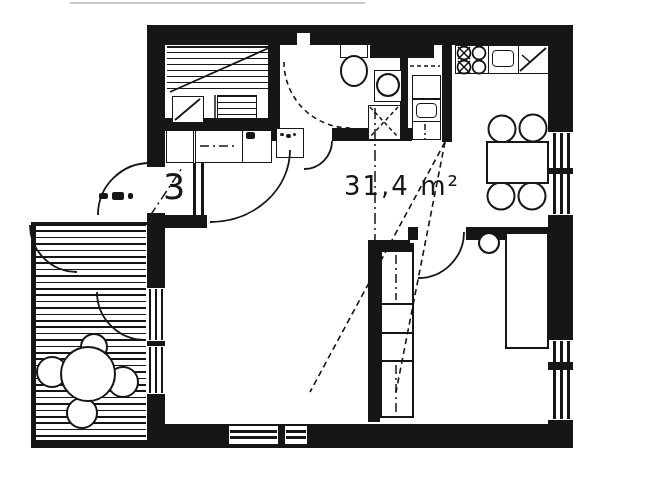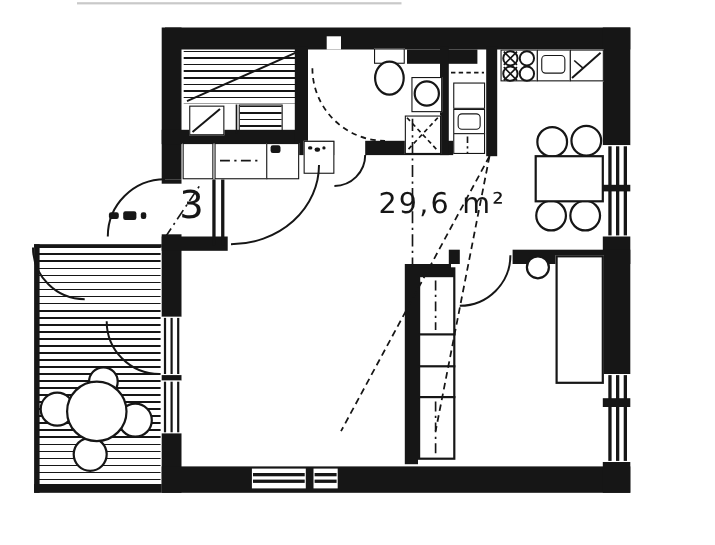--- a/index.html
+++ b/index.html
@@ -178,15 +178,15 @@
 
     <path d="M375,108 L375,242" fill="none" stroke="#161616" stroke-width="1.5" stroke-dasharray="11 4 2 4"></path>
     <path d="M150,216 L182,168" fill="none" stroke="#161616" stroke-width="1.5" stroke-dasharray="10 4 2 4"></path>
     <path d="M200,146 L238,146" fill="none" stroke="#161616" stroke-width="1.5" stroke-dasharray="9 4 2 4"></path>
     <path d="M396,255 L396,300" fill="none" stroke="#161616" stroke-width="1.5" stroke-dasharray="9 4 2 4"></path>
     <path d="M396,365 L396,412" fill="none" stroke="#161616" stroke-width="1.5" stroke-dasharray="9 4 2 4"></path>
     <path d="M425,124 L425,139" fill="none" stroke="#161616" stroke-width="1.5" stroke-dasharray="6 3 2 3"></path>
   </svg>
 
   <div class="label lbl-big" style="left:163px;top:170px;">3</div>
-  <div class="label lbl-text" style="left:344px;top:173px;">29,6 m²</div>
+  <div class="label lbl-text" style="left:344px;top:173px;">31,4 m²</div>
 
 </div>
 
 </body></html>

